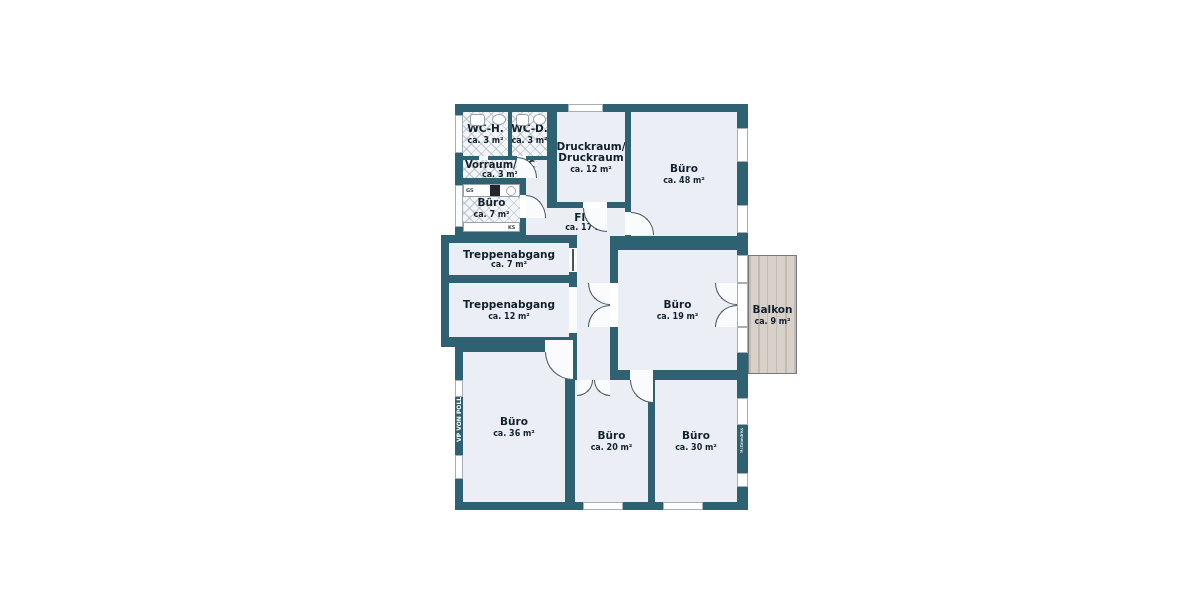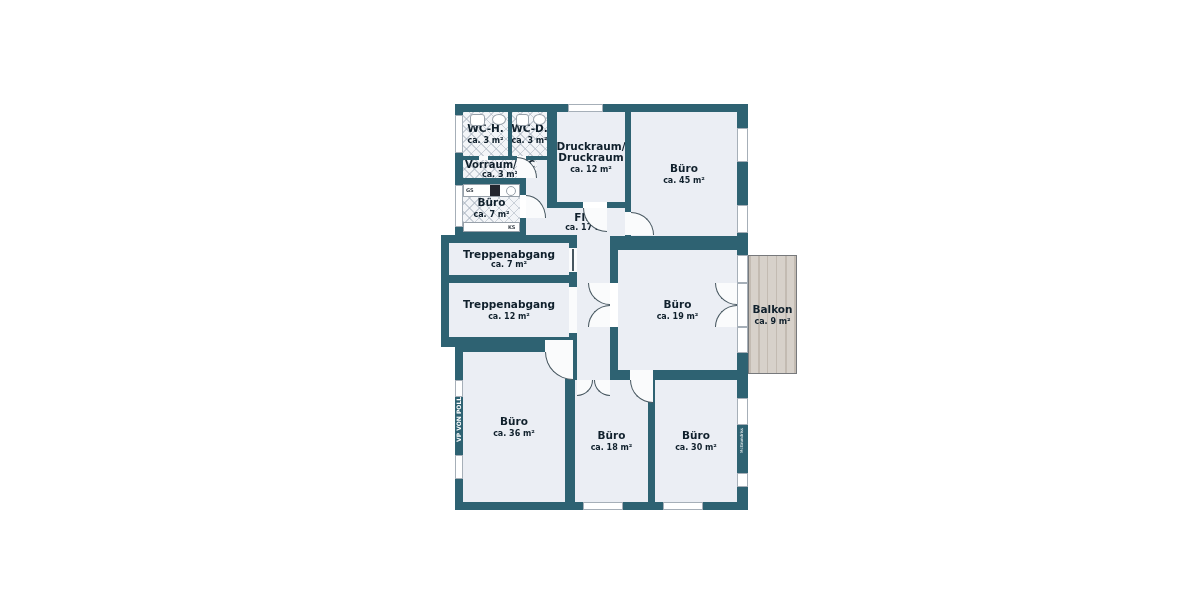--- a/index.html
+++ b/index.html
@@ -66,21 +66,21 @@
     <div class="ra">ca. 7 m²</div>
   </div>
   <div class="room" style="left:86px;top:88px;width:21px;height:58px;"></div>
   <div class="room" style="left:117px;top:22px;width:68px;height:90px;">
     <div class="rn">Druckraum/</div>
     <div class="rn2">Druckraum</div>
     <div class="ra">ca. 12 m²</div>
   </div>
   <div class="room" style="left:191px;top:22px;width:106px;height:124px;">
     <div class="rn">Büro</div>
-    <div class="ra">ca. 45 m²</div>
+    <div class="ra">ca. 48 m²</div>
   </div>
   <div class="room" style="left:107px;top:118px;width:78px;height:28px;">
     <div class="rn">Flur</div>
     <div class="ra" style="margin-top:0;">ca. 17 m²</div>
   </div>
   <div class="room" style="left:137px;top:146px;width:33px;height:144px;"></div>
   <div class="room" style="left:9px;top:153px;width:120px;height:32px;">
     <div class="rn">Treppenabgang</div>
     <div class="ra" style="margin-top:0;">ca. 7 m²</div>
   </div>
@@ -95,21 +95,21 @@
   <div class="room balcony" style="left:308px;top:165px;width:47px;height:117px;">
     <div class="rn">Balkon</div>
     <div class="ra">ca. 9 m²</div>
   </div>
   <div class="room" style="left:23px;top:262px;width:102px;height:150px;">
     <div class="rn">Büro</div>
     <div class="ra">ca. 36 m²</div>
   </div>
   <div class="room" style="left:135px;top:290px;width:73px;height:122px;">
     <div class="rn">Büro</div>
-    <div class="ra">ca. 18 m²</div>
+    <div class="ra">ca. 20 m²</div>
   </div>
   <div class="room" style="left:215px;top:290px;width:82px;height:122px;">
     <div class="rn">Büro</div>
     <div class="ra">ca. 30 m²</div>
   </div>
 
   <div class="w" style="left:15px;top:14px;width:293px;height:8px;"></div>
   <div class="w" style="left:15px;top:14px;width:8px;height:136px;"></div>
   <div class="w" style="left:297px;top:14px;width:11px;height:406px;"></div>
   <div class="w" style="left:15px;top:412px;width:293px;height:8px;"></div>

